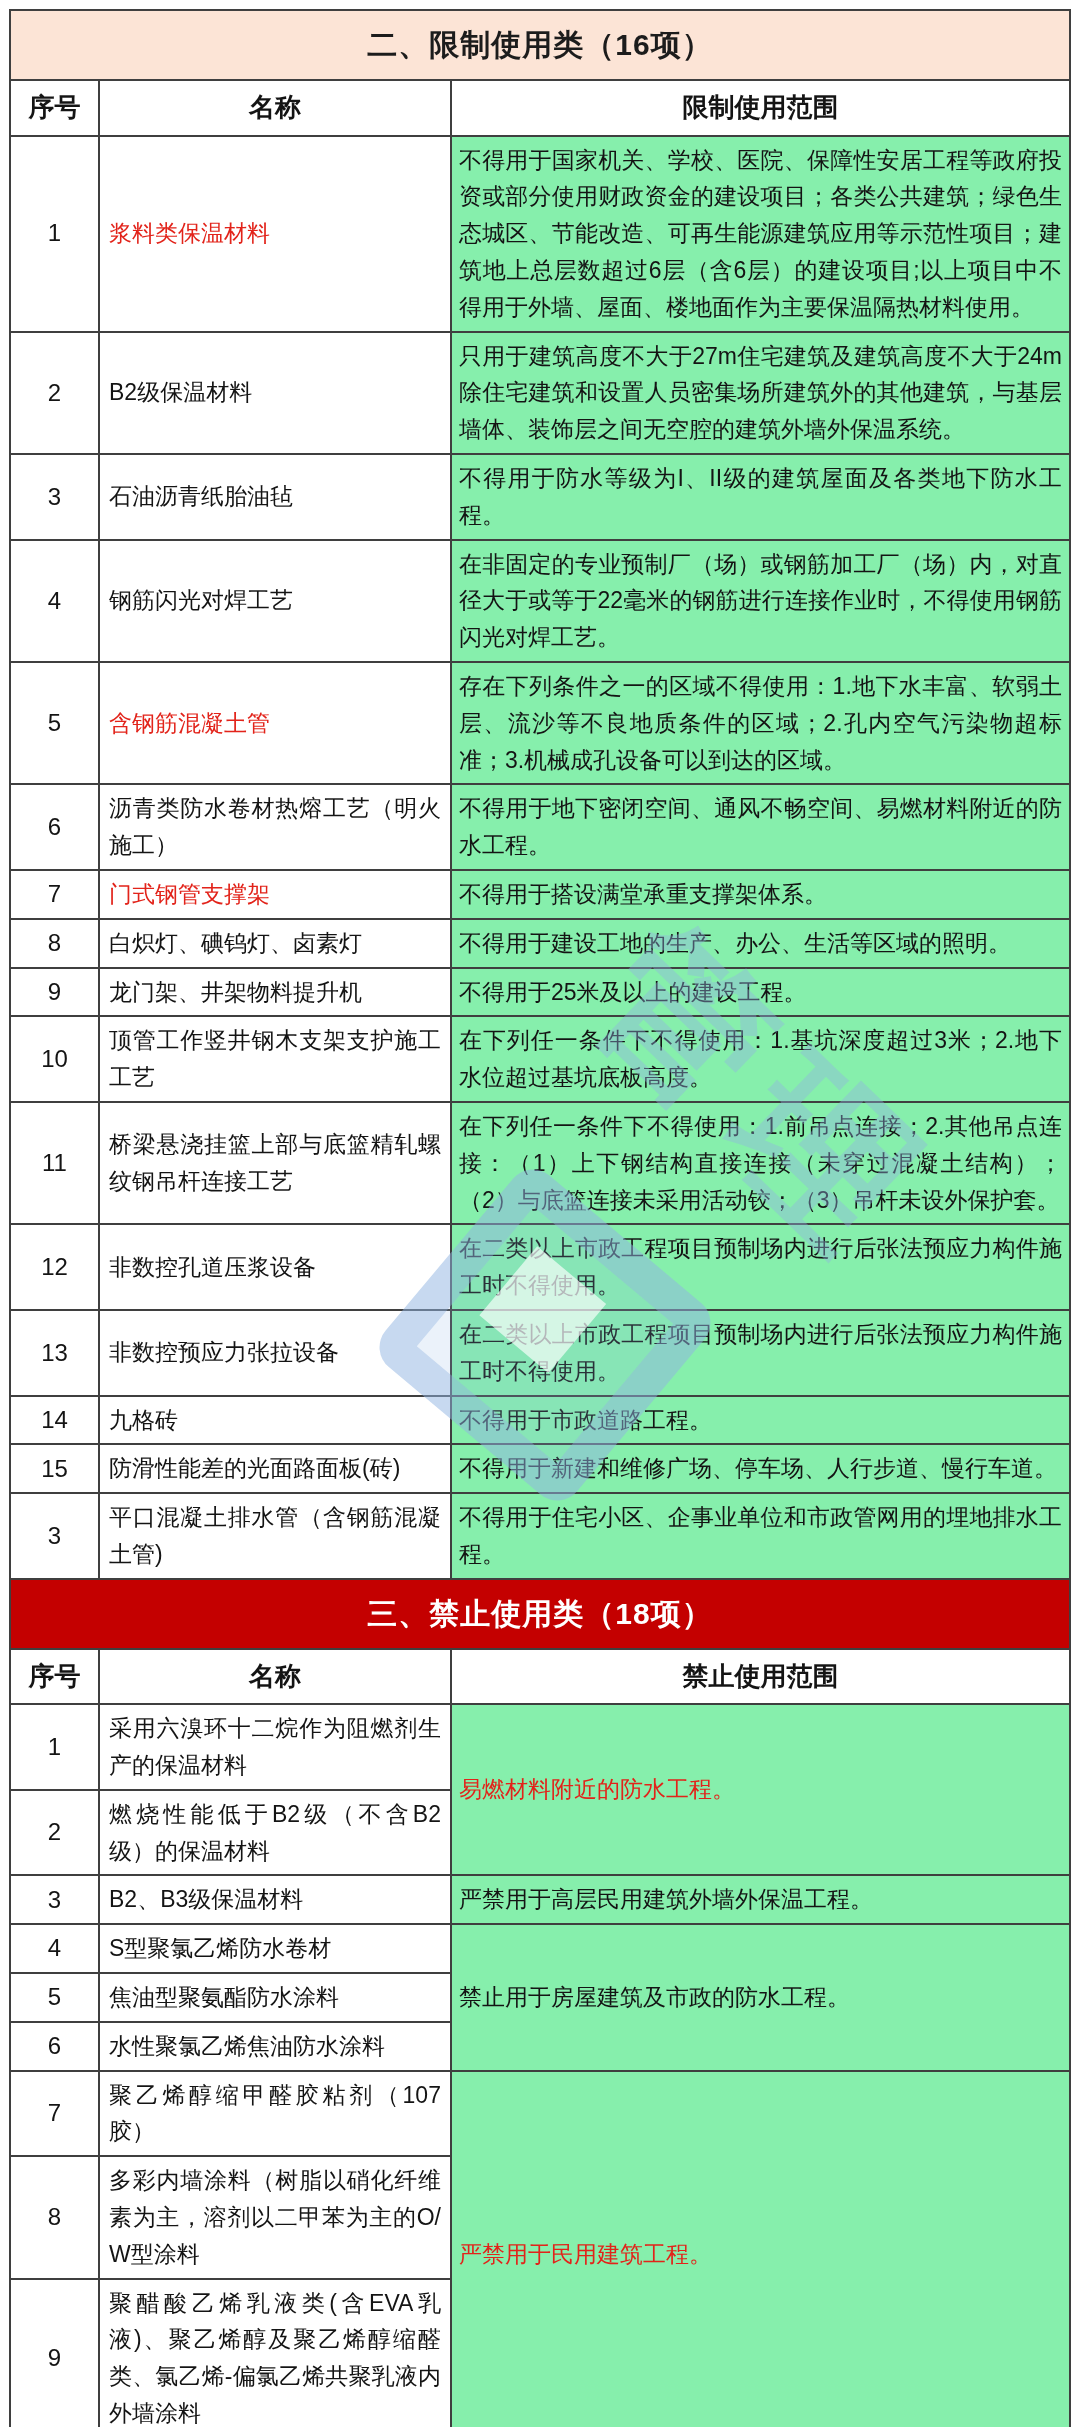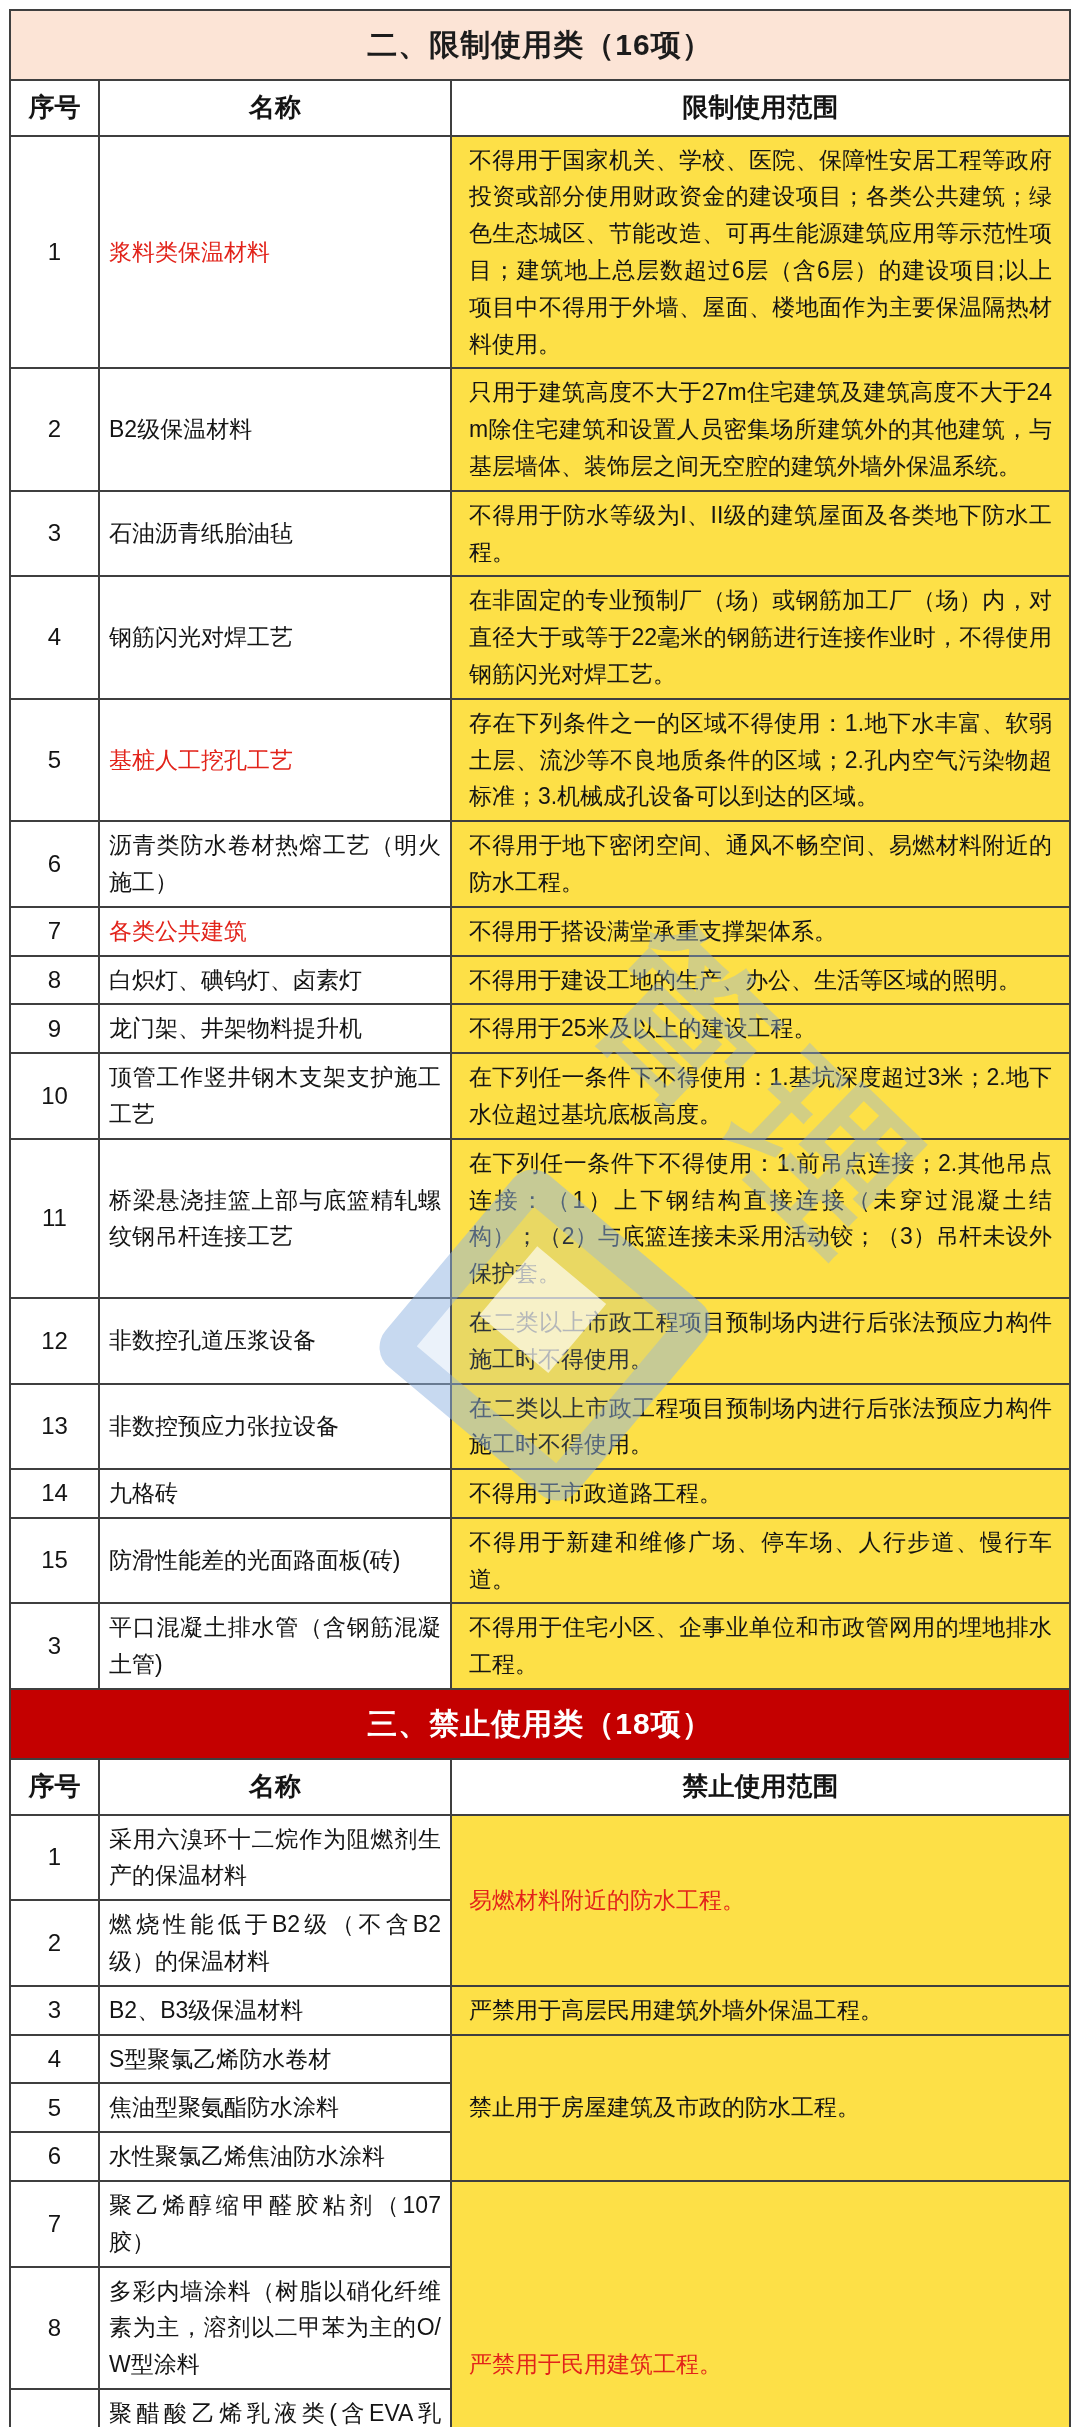--- a/index.html
+++ b/index.html
@@ -61,22 +61,22 @@
     padding:4px 2px;
     background:#ffffff;
   }
   td.name{
     text-align:justify;
     padding:5px 9px;
     background:#ffffff;
   }
   td.scope{
     text-align:justify;
-    padding:5px 17px;
-    background:#fde047;
+    padding:5px 7px;
+    background:#86efac;
   }
   .red{color:var(--flag-red);}
   
   .watermark{
     position:absolute;
     inset:0;
     pointer-events:none;
     z-index:6;
     overflow:hidden;
   }
@@ -148,31 +148,31 @@
           <td class="name">石油沥青纸胎油毡</td>
           <td class="scope">不得用于防水等级为I、II级的建筑屋面及各类地下防水工程。</td>
         </tr>
         <tr>
           <td class="no">4</td>
           <td class="name">钢筋闪光对焊工艺</td>
           <td class="scope">在非固定的专业预制厂（场）或钢筋加工厂（场）内，对直径大于或等于22毫米的钢筋进行连接作业时，不得使用钢筋闪光对焊工艺。</td>
         </tr>
         <tr>
           <td class="no">5</td>
-          <td class="name red">基桩人工挖孔工艺</td>
+          <td class="name red">含钢筋混凝土管</td>
           <td class="scope">存在下列条件之一的区域不得使用：1.地下水丰富、软弱土层、流沙等不良地质条件的区域；2.孔内空气污染物超标准；3.机械成孔设备可以到达的区域。</td>
         </tr>
         <tr>
           <td class="no">6</td>
           <td class="name">沥青类防水卷材热熔工艺（明火施工）</td>
           <td class="scope">不得用于地下密闭空间、通风不畅空间、易燃材料附近的防水工程。</td>
         </tr>
         <tr>
           <td class="no">7</td>
-          <td class="name red">各类公共建筑</td>
+          <td class="name red">门式钢管支撑架</td>
           <td class="scope">不得用于搭设满堂承重支撑架体系。</td>
         </tr>
         <tr>
           <td class="no">8</td>
           <td class="name">白炽灯、碘钨灯、卤素灯</td>
           <td class="scope">不得用于建设工地的生产、办公、生活等区域的照明。</td>
         </tr>
         <tr>
           <td class="no">9</td>
           <td class="name">龙门架、井架物料提升机</td>

